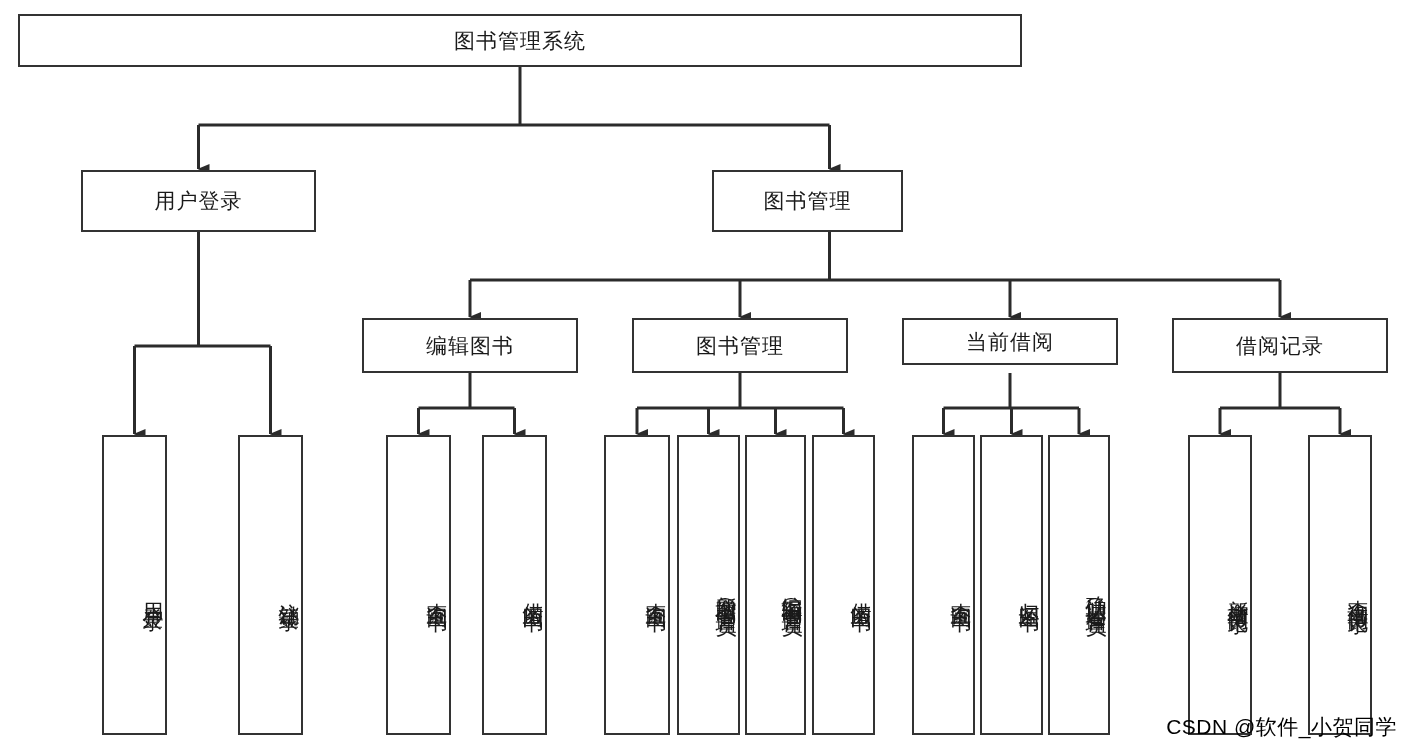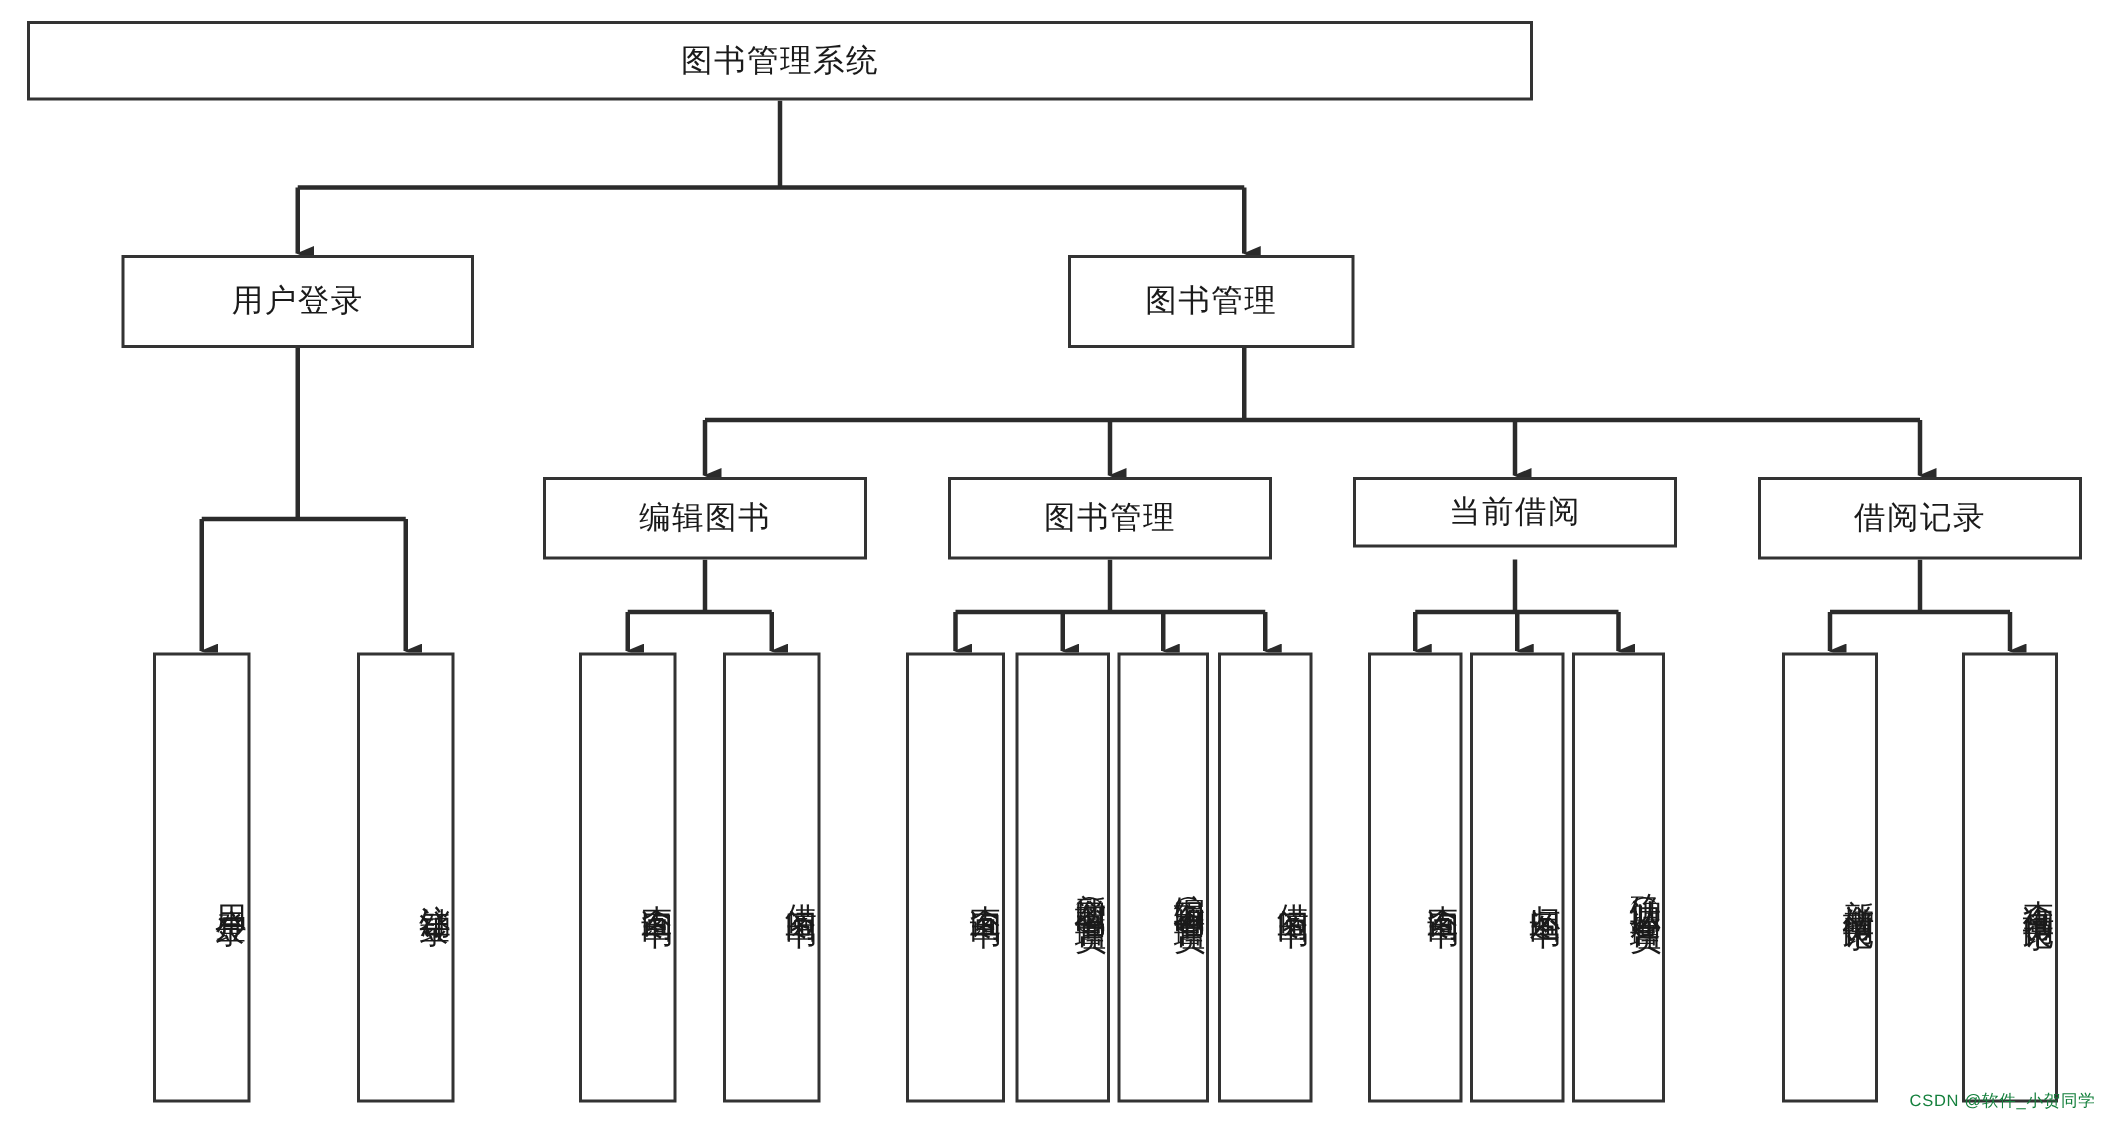--- a/index.html
+++ b/index.html
@@ -42,22 +42,22 @@
     padding-top:14px;
     text-align:left;
   }
   svg#wires{
     position:absolute;left:0;top:0;width:1405px;height:747px;
     z-index:1;pointer-events:none;
   }
   #watermark{
     position:absolute;
     right:8px;bottom:6px;
-    font-size:11px;
-    color:#15803d;
+    font-size:21px;
+    color:#000000;
     letter-spacing:0.5px;
     z-index:5;
     white-space:nowrap;
     margin-top:15px;
   }
 </style>
 </head>
 <body>
 
 <div id="diagram">

